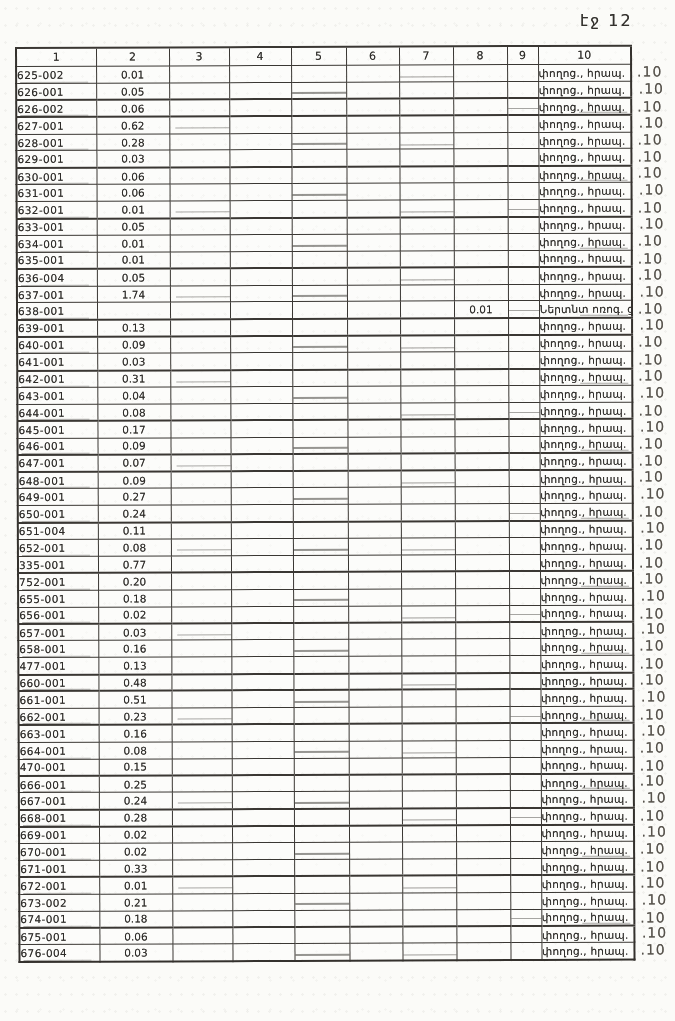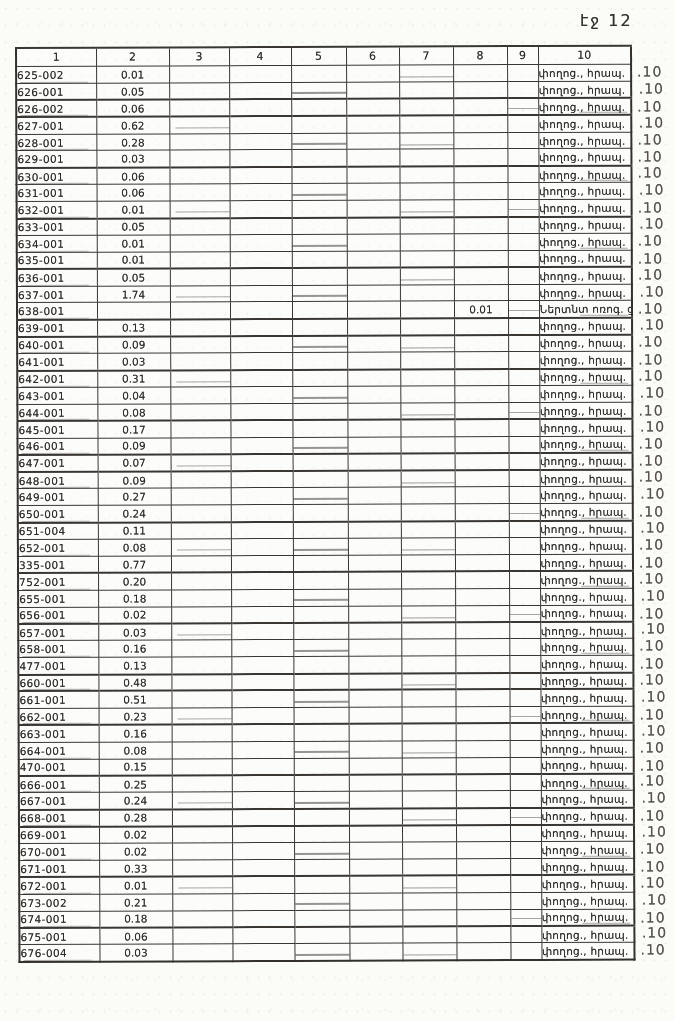--- a/index.html
+++ b/index.html
@@ -280,21 +280,21 @@
           <td class="c3"></td>
           <td class="c4"></td>
           <td class="c5"></td>
           <td class="c6"></td>
           <td class="c7"></td>
           <td class="c8"></td>
           <td class="c9"></td>
           <td class="c10">փողոց., հրապ.</td>
         </tr>
         <tr>
-          <td class="c1">636-001</td>
+          <td class="c1">636-004</td>
           <td class="c2">0.05</td>
           <td class="c3"></td>
           <td class="c4"></td>
           <td class="c5"></td>
           <td class="c6"></td>
           <td class="c7"></td>
           <td class="c8"></td>
           <td class="c9"></td>
           <td class="c10">փողոց., հրապ.</td>
         </tr>

